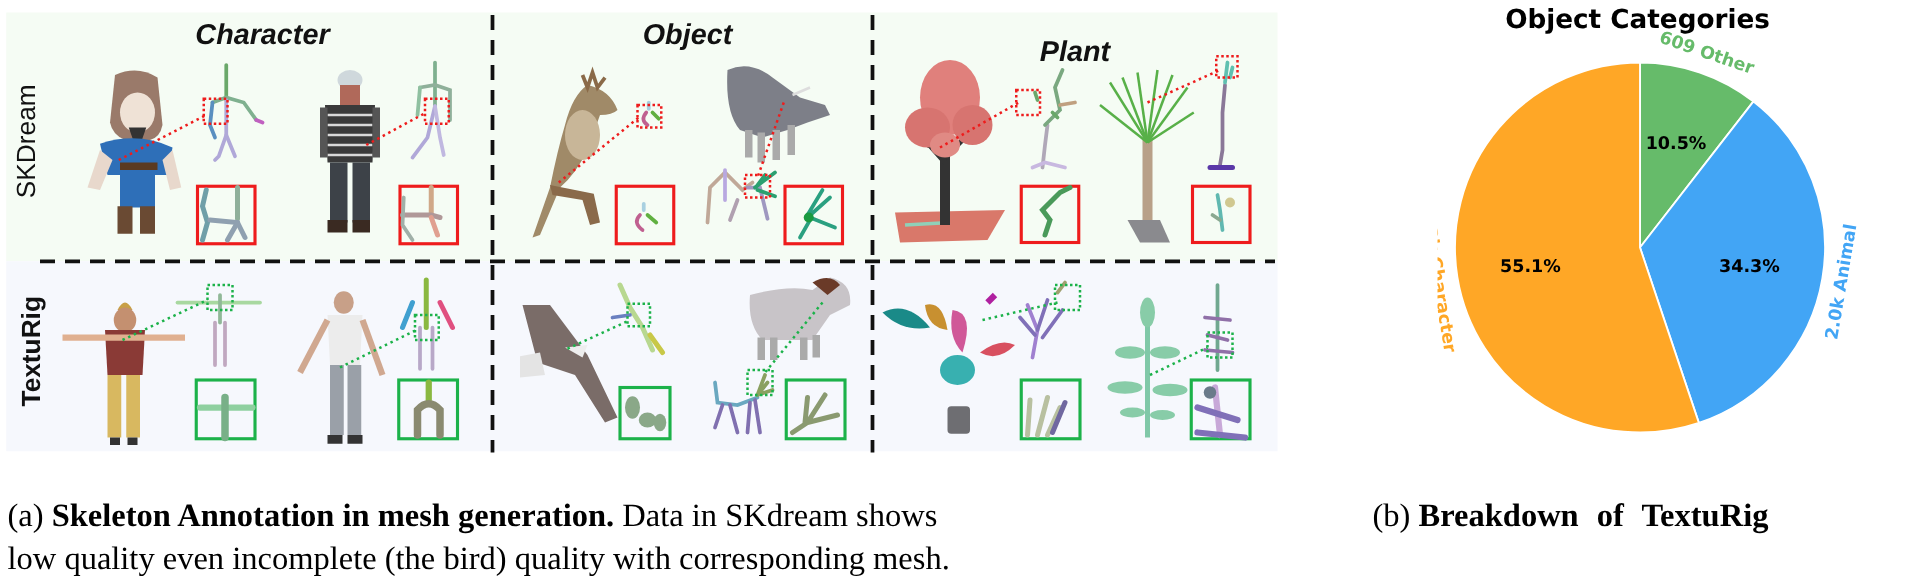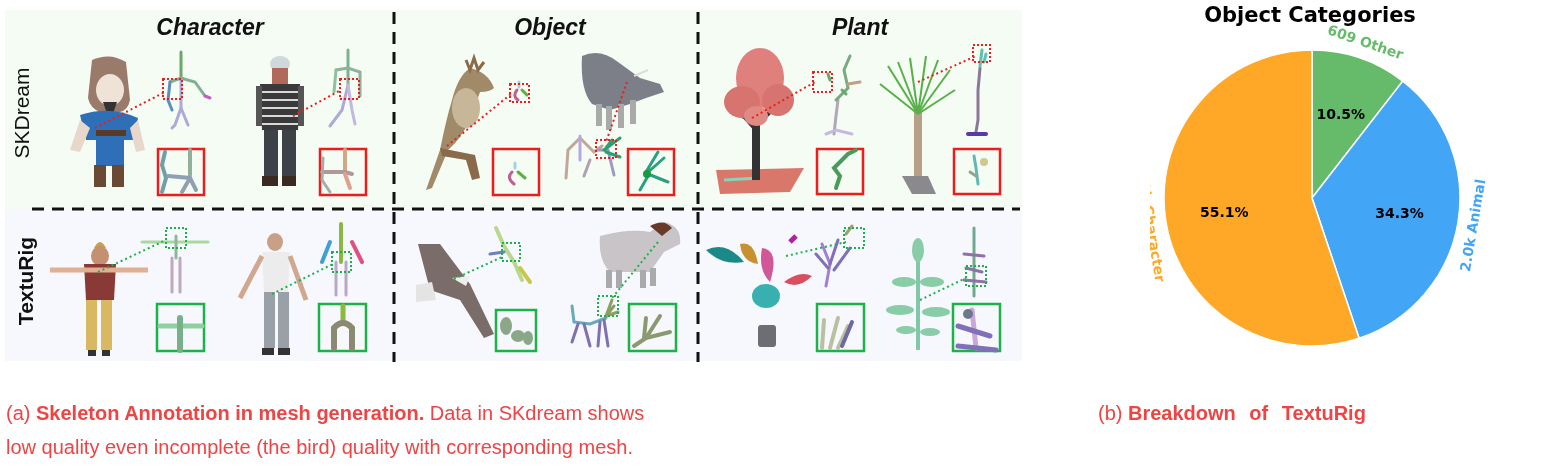--- a/index.html
+++ b/index.html
@@ -3,21 +3,21 @@
 <meta charset="utf-8">
 <style>
   html, body { margin: 0; padding: 0; background: #ffffff; }
   body { width: 1542px; height: 470px; position: relative; overflow: hidden; font-family: "DejaVu Sans", sans-serif; }
   #figure-a { position: absolute; left: 0; top: 0; width: 1022px; height: 370px; }
   .panel-bg { position: absolute; }
   .row-label { position: absolute; font-family: "Liberation Sans", sans-serif; font-size: 21px; color: #111; transform: rotate(-90deg); transform-origin: center center; white-space: nowrap; text-align: center; }
   .row-label.bold { font-weight: bold; }
   .col-title { position: absolute; font-family: "Liberation Sans", sans-serif; font-style: italic; font-weight: bold; font-size: 23px; color: #111; text-align: center; }
   .cell-art { position: absolute; left: 0; top: 0; }
-  .caption { position: absolute; font-family: Liberation Sans, sans-serif; font-size: 20px; color: #ef4444; line-height: 34px; }
+  .caption { position: absolute; font-family: Liberation Serif, serif; font-size: 26px; color: #000000; line-height: 34px; }
   .caption b { font-weight: bold; }
   #figure-b { position: absolute; left: 1150px; top: 0; width: 392px; height: 370px; }
   .chart-title { position: absolute; left: 0; width: 320px; top: 3px; text-align: center; font-family: "DejaVu Sans", sans-serif; font-weight: bold; font-size: 21px; color: #000; }
 </style>
 </head>
 <body>
 
 <div id="figure-a">
 
   <div class="panel-bg" style="left:5px;top:10px;width:1017px;height:199px;background:#f5fcf4;"></div>
@@ -27,21 +27,21 @@
     <line x1="32" y1="209" x2="1020" y2="209" stroke="#111" stroke-width="3" stroke-dasharray="12,8"></line>
     <line x1="394" y1="12" x2="394" y2="362" stroke="#111" stroke-width="3" stroke-dasharray="12,8"></line>
     <line x1="698" y1="12" x2="698" y2="362" stroke="#111" stroke-width="3" stroke-dasharray="12,8"></line>
   </svg>
 
   <div class="row-label" style="left:-42px;top:100px;width:130px;height:26px;">SKDream</div>
   <div class="row-label bold" style="left:-38px;top:268px;width:130px;height:26px;">TextuRig</div>
 
   <div class="col-title" style="left:120px;top:14px;width:180px;">Character</div>
   <div class="col-title" style="left:460px;top:14px;width:180px;">Object</div>
-  <div class="col-title" style="left:770px;top:14px;width:180px;">Plant</div>
+  <div class="col-title" style="left:770px;top:28px;width:180px;">Plant</div>
 
   <svg class="cell-art" width="1022" height="370">
 
     <g>
       <path d="M92,60 Q110,52 126,62 L130,100 Q128,110 120,112 L100,112 Q90,108 88,98 Z" fill="#9a7a6a"></path>
       <ellipse cx="110" cy="90" rx="14" ry="16" fill="#efe2d6"></ellipse>
       <path d="M103,102 L110,122 L117,102 Z" fill="#333"></path>
       <path d="M80,115 Q110,105 138,118 L134,140 L86,140 Z" fill="#2e6fb8"></path>
       <rect x="96" y="130" width="30" height="6" fill="#5a3a22"></rect>
       <rect x="96" y="136" width="28" height="30" fill="#2e6fb8"></rect>

